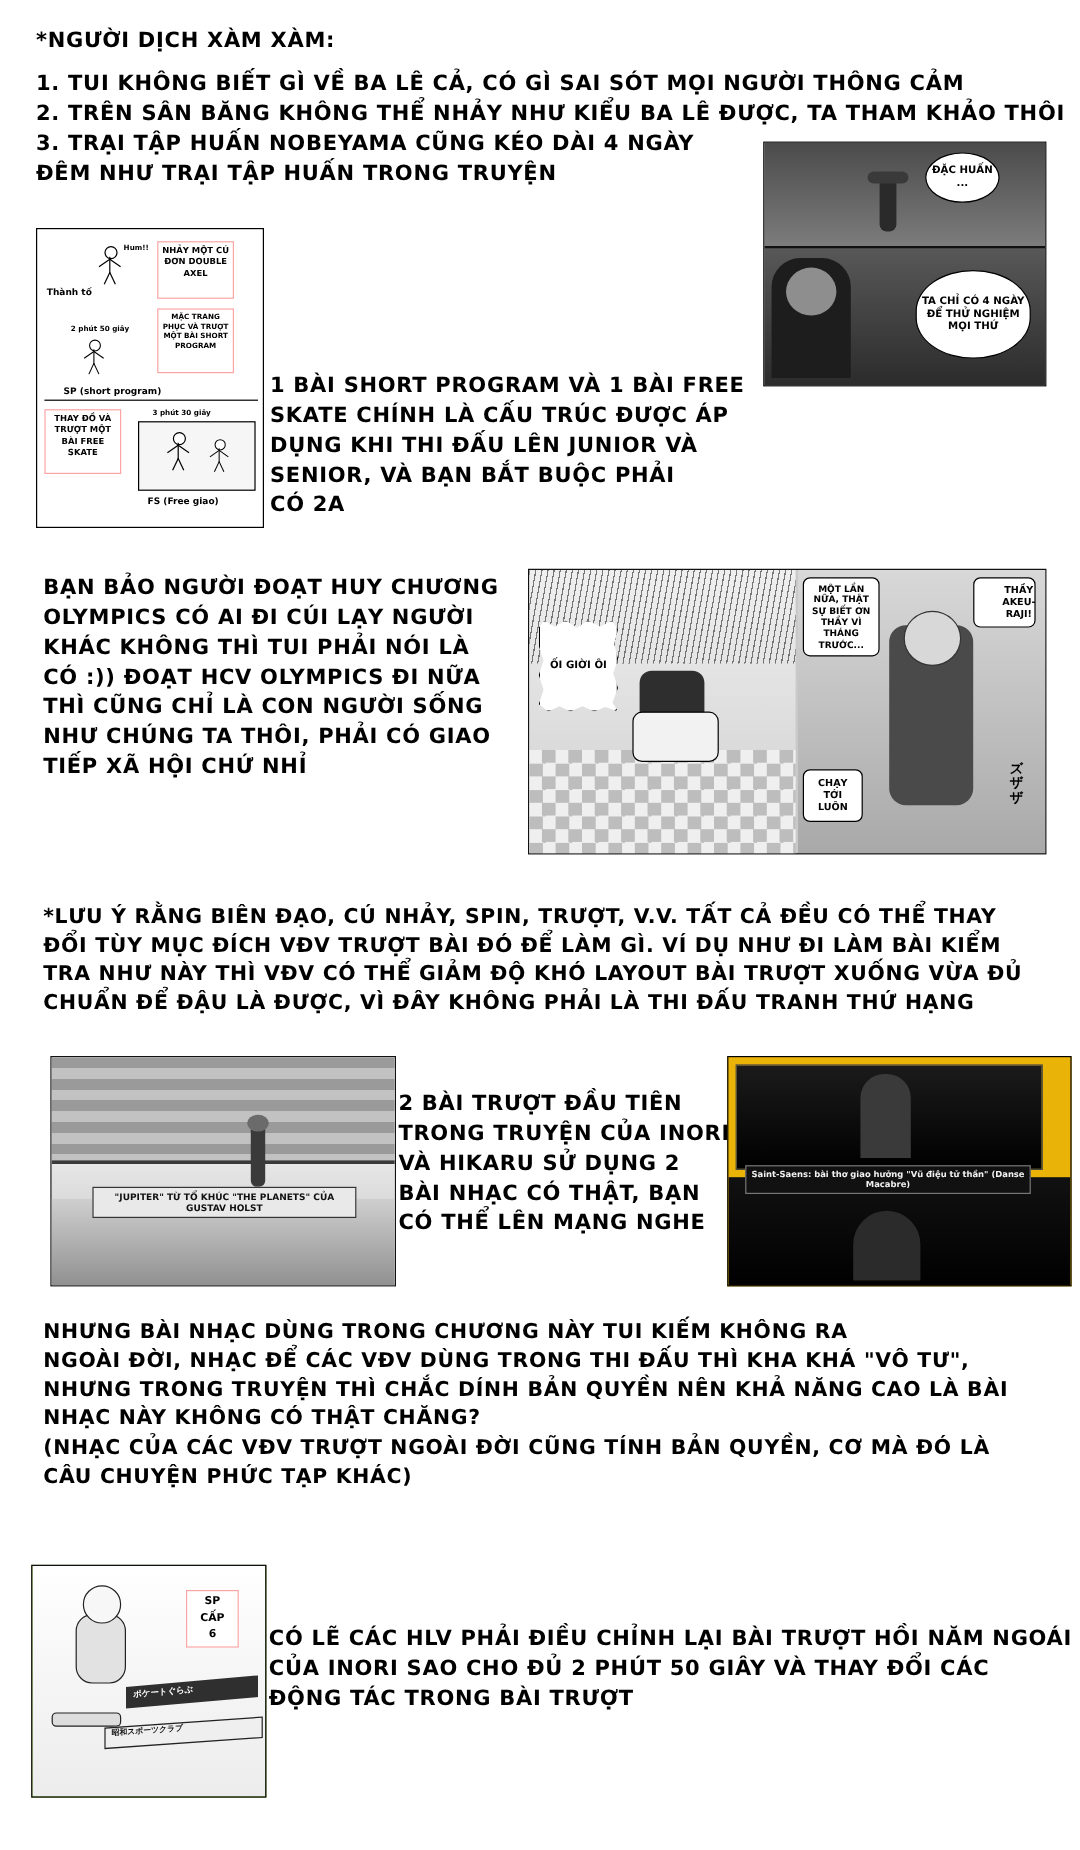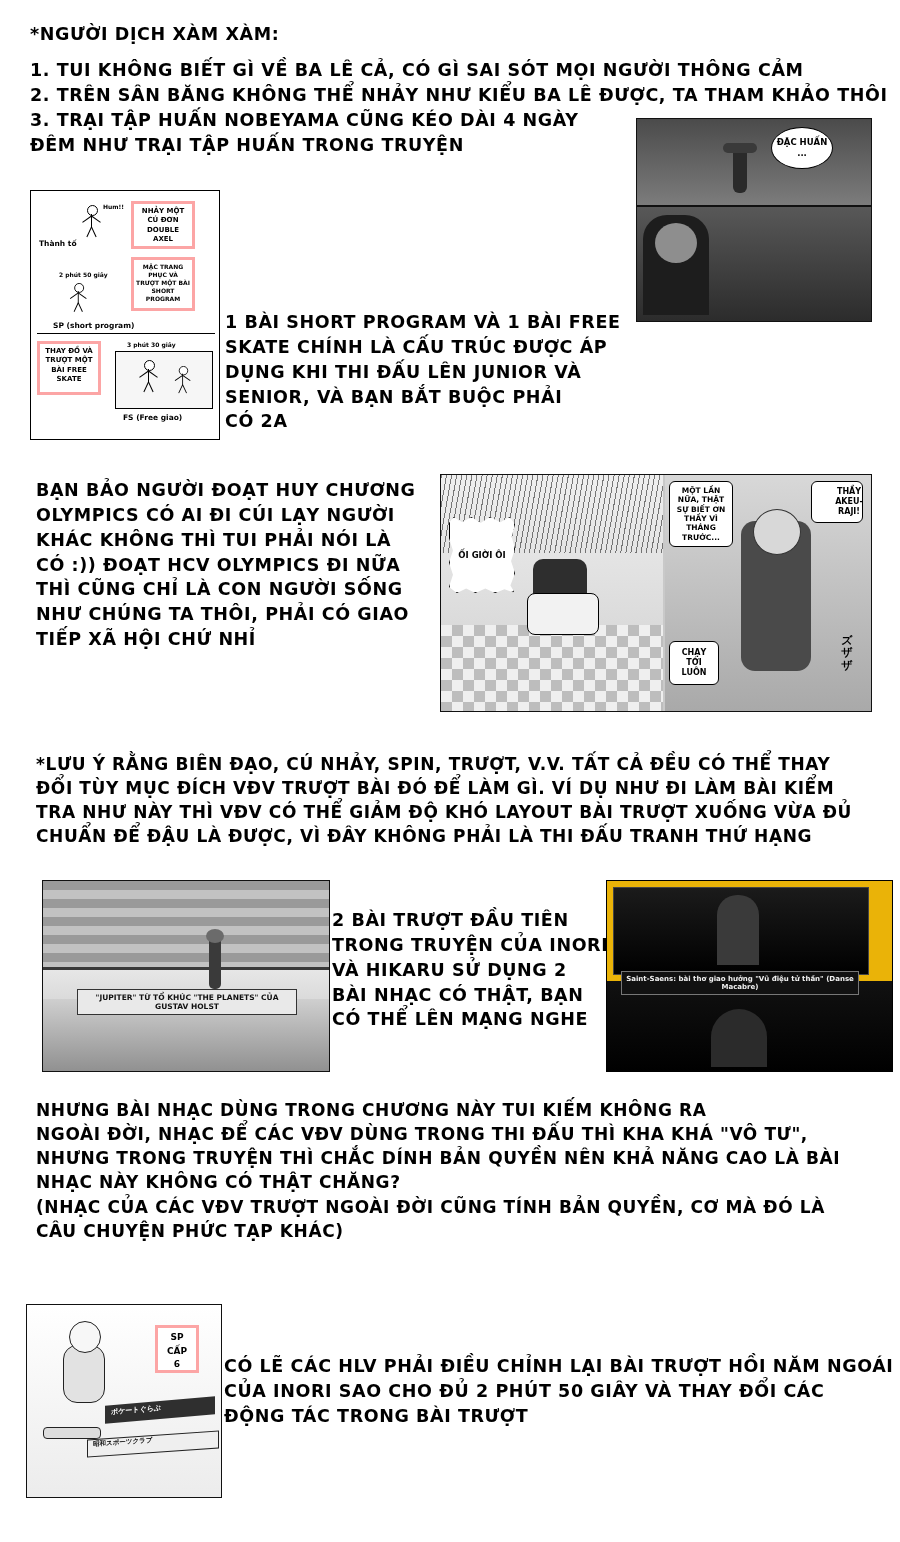--- a/index.html
+++ b/index.html
@@ -46,21 +46,21 @@
   #note-header { left: 30px; top: 22px; }
   #note-lines  { left: 30px; top: 58px; }
 
   
   #diagram-panel {
     left: 30px; top: 190px; width: 190px; height: 250px;
     background: #ffffff; border: 1px solid #000;
   }
   .dg-box {
     position: absolute;
-    border: 3px solid #fca5a5;
+    border: 1px solid #fca5a5;
     background: #fff;
     font-size: 7px;
     font-weight: 700;
     line-height: 1.35;
     text-align: center;
     color: #000;
     padding: 3px 2px;
     box-sizing: border-box;
     font-family: "DejaVu Sans", sans-serif;
     text-transform: uppercase;
@@ -185,20 +185,24 @@
       <div class="floorline" style="left:0;top:86px;width:100%;background:#111;height:2px;"></div>
 
       <div style="position:absolute;left:0;top:88px;width:100%;height:116px;background:linear-gradient(180deg,#585858,#2b2b2b);"></div>
       <div class="silhouette" style="left:6px;top:96px;width:66px;height:100px;border-radius:24px 24px 0 0;background:#1d1d1d;"></div>
       <div class="silhouette" style="left:18px;top:104px;width:42px;height:40px;border-radius:50%;background:#8e8e8e;"></div>
 
       <div class="bub" style="left:134px;top:8px;width:62px;height:42px;">ĐẶC
 HUẤN
 ...</div>
 
+      <div class="bub rect" style="left:126px;top:106px;width:96px;height:74px;border-radius:48px/34px;">TA CHỈ CÓ
+4 NGÀY ĐỂ
+THỬ NGHIỆM
+MỌI THỨ</div>
     </div>
   </div>
 
   <div class="panel" id="diagram-panel">
     <div class="dg-label" style="left:8px;top:48px;">Thành tố</div>
     <div class="dg-label" style="left:72px;top:12px;font-size:6px;">Hum!!</div>
 
     <div class="stickman" style="left:48px;top:14px;">
       <div class="head"></div>
         <div class="body"></div>

